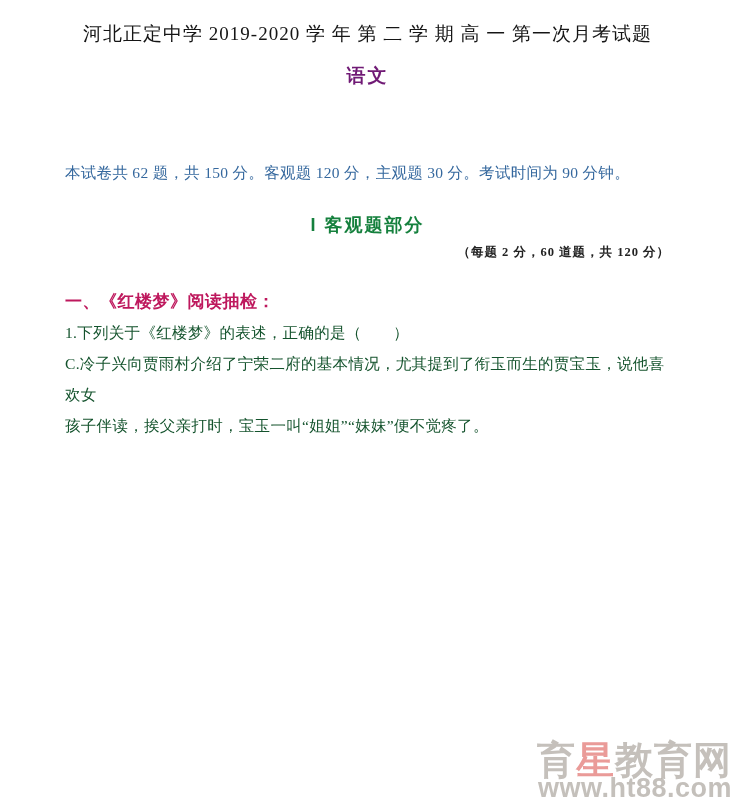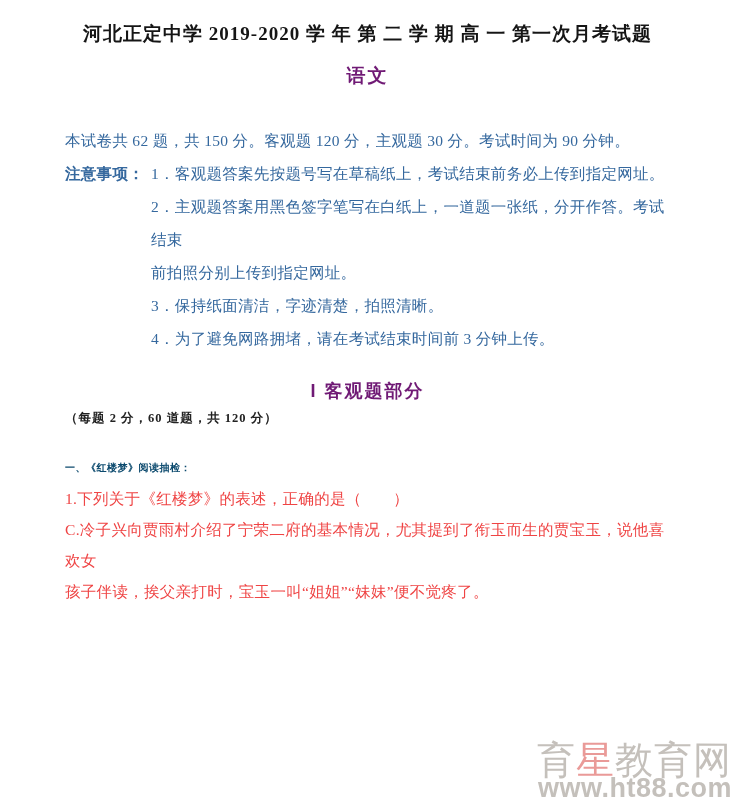--- a/index.html
+++ b/index.html
@@ -16,36 +16,36 @@
     font-family: "Liberation Serif", "DejaVu Serif", serif;
     color: #1d1d1d;
   }
   .content {
     padding: 22px 64px 0 65px;
   }
   .title {
     margin: 0;
     font-size: 19px;
     line-height: 24px;
-    font-weight: bold;
+    font-weight: normal;
     text-align: center;
     letter-spacing: 1px;
     color: #151515;
   }
   .subject {
     margin: 18px 0 0 0;
     font-size: 19px;
     line-height: 24px;
     font-weight: bold;
     text-align: center;
     letter-spacing: 2px;
     color: #701a75;
   }
   .exam-info {
-    margin-top: 36px;
+    margin-top: 68px;
     color: #35689e;
     font-size: 15.5px;
     line-height: 33px;
     letter-spacing: 0.3px;
   }
   .summary {
     margin: 0;
   }
   .notice {
     display: flex;
@@ -63,64 +63,64 @@
     margin: 0;
     white-space: pre-line;
   }
   .section-heading {
     margin: 24px 0 0 0;
     font-size: 18px;
     line-height: 24px;
     font-weight: bold;
     text-align: center;
     letter-spacing: 2px;
-    color: #701a75;
+    color: #15803d;
     font-family: "Liberation Sans", "DejaVu Sans", sans-serif;
   }
   .section-subheading {
     margin: 7px 0 0 0;
     font-size: 12.5px;
     line-height: 17px;
     font-weight: bold;
-    text-align: left;
+    text-align: right;
     letter-spacing: 1px;
     color: #222222;
   }
   .part-heading {
     margin: 25px 0 0 0;
-    font-size: 10px;
+    font-size: 17px;
     line-height: 31px;
     font-weight: bold;
     letter-spacing: 0.5px;
-    color: #0c4a6e;
+    color: #be185d;
   }
   .question {
     margin: 0;
   }
   .stem, .option {
     margin: 0;
     font-size: 15.5px;
     line-height: 31px;
     letter-spacing: 0.3px;
     white-space: pre-line;
-    color: #ef4444;
+    color: #14532d;
   }
   .watermark {
     position: absolute;
     right: 2px;
     bottom: -4px;
     text-align: right;
     opacity: 0.85;
     pointer-events: none;
     font-family: "Liberation Sans", "DejaVu Sans", sans-serif;
   }
   .wm-name {
     font-size: 38px;
     line-height: 38px;
-    font-weight: normal;
+    font-weight: bold;
     letter-spacing: 1px;
   }
   .wm-gray {
     color: rgba(163, 156, 148, 0.75);
     text-shadow: 0 0 1px rgba(255,255,255,0.6);
   }
   .wm-red {
     color: rgba(224, 108, 104, 0.8);
     text-shadow: 0 0 1px rgba(255,255,255,0.5);
   }
@@ -137,30 +137,20 @@
 <body>
 
 <div class="page">
   <div class="content">
 
     <h1 class="title">河北正定中学 2019-2020 学 年 第 二 学 期 高 一 第一次月考试题</h1>
     <h2 class="subject">语文</h2>
 
     <div class="exam-info">
       <p class="summary">本试卷共 62 题，共 150 分。客观题 120 分，主观题 30 分。考试时间为 90 分钟。</p>
-      <div class="notice">
-        <span class="notice-label">注意事项：</span>
-        <div class="notice-items">
-          <p class="notice-item">1．客观题答案先按题号写在草稿纸上，考试结束前务必上传到指定网址。</p>
-          <p class="notice-item">2．主观题答案用黑色签字笔写在白纸上，一道题一张纸，分开作答。考试结束
-前拍照分别上传到指定网址。</p>
-          <p class="notice-item">3．保持纸面清洁，字迹清楚，拍照清晰。</p>
-          <p class="notice-item">4．为了避免网路拥堵，请在考试结束时间前 3 分钟上传。</p>
-        </div>
-      </div>
     </div>
 
     <h3 class="section-heading">I 客观题部分</h3>
     <p class="section-subheading">（每题 2 分，60 道题，共 120 分）</p>
 
     <h4 class="part-heading">一、《红楼梦》阅读抽检：</h4>
 
     <div class="question">
       <p class="stem">1.下列关于《红楼梦》的表述，正确的是（　　）</p>
       <p class="option">C.冷子兴向贾雨村介绍了宁荣二府的基本情况，尤其提到了衔玉而生的贾宝玉，说他喜欢女

